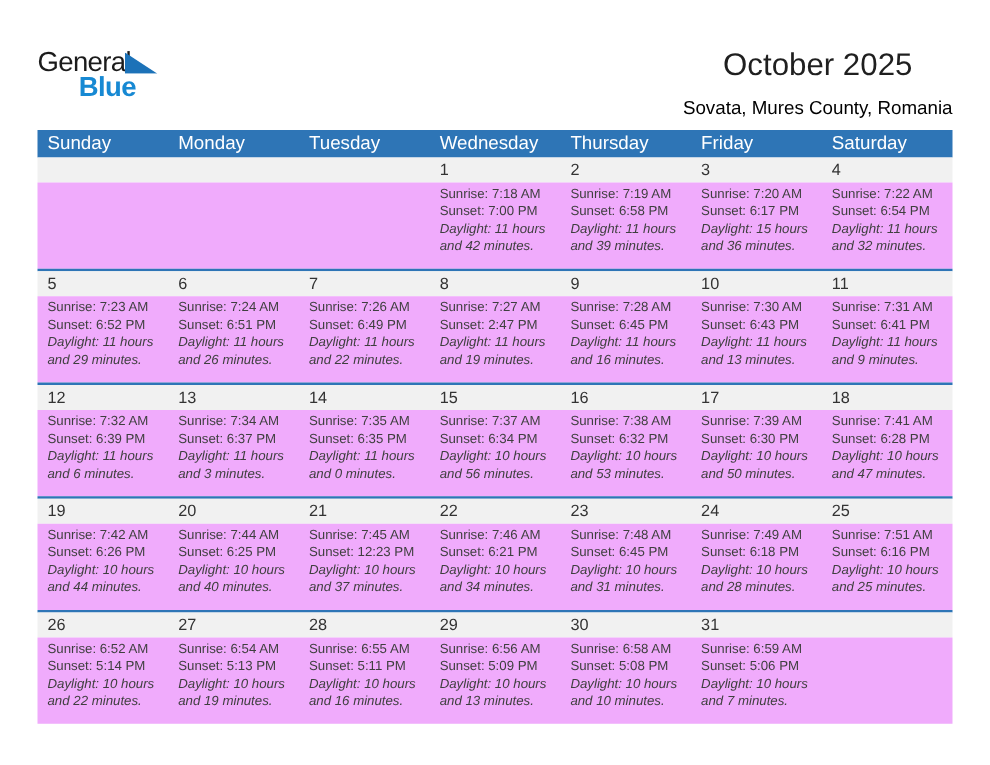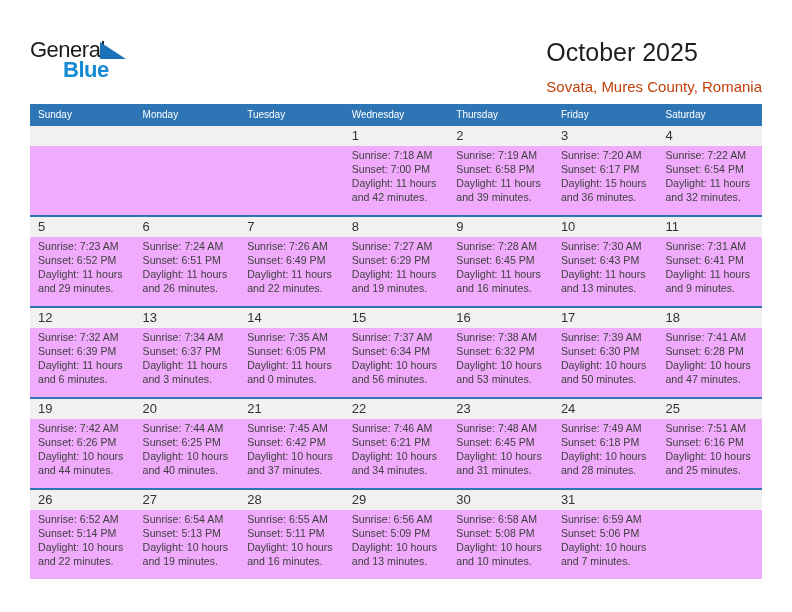--- a/index.html
+++ b/index.html
@@ -19,39 +19,39 @@
   .logo{position:absolute;left:30px;top:40px;width:140px;}
   .logo-general{font-size:22px;color:#1b1b1b;letter-spacing:-0.5px;line-height:20px;}
   .logo-triangle{position:absolute;left:70px;top:2px;width:26px;height:17px;
     background:var(--triangle-blue);
     -webkit-clip-path:polygon(0 0,100% 100%,0 100%);
     clip-path:polygon(0 0,100% 100%,0 100%);}
   .logo-blue{font-size:22px;color:var(--logo-blue);letter-spacing:-0.5px;
     margin-left:33px;line-height:20px;font-weight:bold;}
 
   
-  .titles{position:absolute;right:30px;top:38px;text-align:left;}
+  .titles{position:absolute;right:30px;top:38px;text-align:center;}
   .title{font-size:25px;color:#1f1f1f;line-height:28px;}
-  .subtitle{font-size:15px;color:#c2410c;margin-top:12px;line-height:17px;}
+  .subtitle{font-size:15px;color:#000000;margin-top:12px;line-height:17px;}
 
   
   .cal{position:absolute;left:30px;top:104px;width:732px;}
   .cal-head{display:flex;background:var(--header-blue);height:22px;}
-  .hcell{flex:1 1 0;color:#ffffff;font-size:10px;line-height:22px;
+  .hcell{flex:1 1 0;color:#ffffff;font-size:15px;line-height:22px;
     padding-left:8px;overflow:hidden;white-space:nowrap;}
   .week-row{border-top:2px solid var(--header-blue);}
   .week-row:first-child{border-top:none;}
   .day-band{display:flex;background:var(--band-gray);height:20px;}
   .bcell{flex:1 1 0;font-size:13px;color:var(--text-dark);line-height:19px;
     padding-left:8px;}
   .week-body{display:flex;height:69px;background:#f0abfc;}
   .cellbody{flex:1 1 0;padding:2px 7px 0 8px;font-size:10.6px;
     line-height:14px;color:var(--detail-gray);}
   .dline{white-space:nowrap;}
-  .dwrap{white-space:normal;}
+  .dwrap{white-space:normal;font-style:italic;}
 </style>
 </head>
 <body>
 
 <div class="page">
 
   <div class="logo">
     <div class="logo-general">General</div>
     <div class="logo-triangle"></div>
     <div class="logo-blue">Blue</div>
@@ -130,21 +130,21 @@
               <div class="dline">Sunset: 6:51 PM</div>
               <div class="dwrap">Daylight: 11 hours and 26 minutes.</div>
             </div>
             <div class="cellbody">
               <div class="dline">Sunrise: 7:26 AM</div>
               <div class="dline">Sunset: 6:49 PM</div>
               <div class="dwrap">Daylight: 11 hours and 22 minutes.</div>
             </div>
             <div class="cellbody">
               <div class="dline">Sunrise: 7:27 AM</div>
-              <div class="dline">Sunset: 6:29 PM</div>
+              <div class="dline">Sunset: 2:47 PM</div>
               <div class="dwrap">Daylight: 11 hours and 19 minutes.</div>
             </div>
             <div class="cellbody">
               <div class="dline">Sunrise: 7:28 AM</div>
               <div class="dline">Sunset: 6:45 PM</div>
               <div class="dwrap">Daylight: 11 hours and 16 minutes.</div>
             </div>
             <div class="cellbody">
               <div class="dline">Sunrise: 7:30 AM</div>
               <div class="dline">Sunset: 6:43 PM</div>
@@ -173,21 +173,21 @@
               <div class="dline">Sunset: 6:39 PM</div>
               <div class="dwrap">Daylight: 11 hours and 6 minutes.</div>
             </div>
             <div class="cellbody">
               <div class="dline">Sunrise: 7:34 AM</div>
               <div class="dline">Sunset: 6:37 PM</div>
               <div class="dwrap">Daylight: 11 hours and 3 minutes.</div>
             </div>
             <div class="cellbody">
               <div class="dline">Sunrise: 7:35 AM</div>
-              <div class="dline">Sunset: 6:05 PM</div>
+              <div class="dline">Sunset: 6:35 PM</div>
               <div class="dwrap">Daylight: 11 hours and 0 minutes.</div>
             </div>
             <div class="cellbody">
               <div class="dline">Sunrise: 7:37 AM</div>
               <div class="dline">Sunset: 6:34 PM</div>
               <div class="dwrap">Daylight: 10 hours and 56 minutes.</div>
             </div>
             <div class="cellbody">
               <div class="dline">Sunrise: 7:38 AM</div>
               <div class="dline">Sunset: 6:32 PM</div>
@@ -221,21 +221,21 @@
               <div class="dline">Sunset: 6:26 PM</div>
               <div class="dwrap">Daylight: 10 hours and 44 minutes.</div>
             </div>
             <div class="cellbody">
               <div class="dline">Sunrise: 7:44 AM</div>
               <div class="dline">Sunset: 6:25 PM</div>
               <div class="dwrap">Daylight: 10 hours and 40 minutes.</div>
             </div>
             <div class="cellbody">
               <div class="dline">Sunrise: 7:45 AM</div>
-              <div class="dline">Sunset: 6:42 PM</div>
+              <div class="dline">Sunset: 12:23 PM</div>
               <div class="dwrap">Daylight: 10 hours and 37 minutes.</div>
             </div>
             <div class="cellbody">
               <div class="dline">Sunrise: 7:46 AM</div>
               <div class="dline">Sunset: 6:21 PM</div>
               <div class="dwrap">Daylight: 10 hours and 34 minutes.</div>
             </div>
             <div class="cellbody">
               <div class="dline">Sunrise: 7:48 AM</div>
               <div class="dline">Sunset: 6:45 PM</div>

